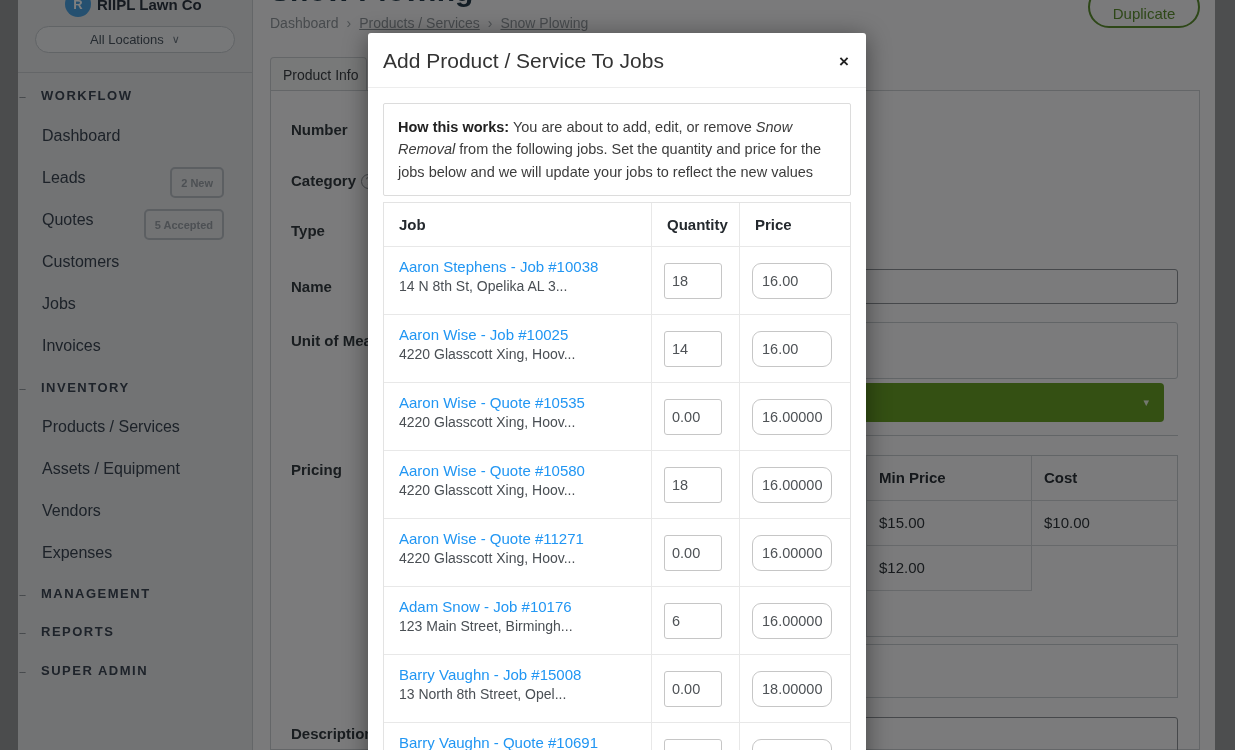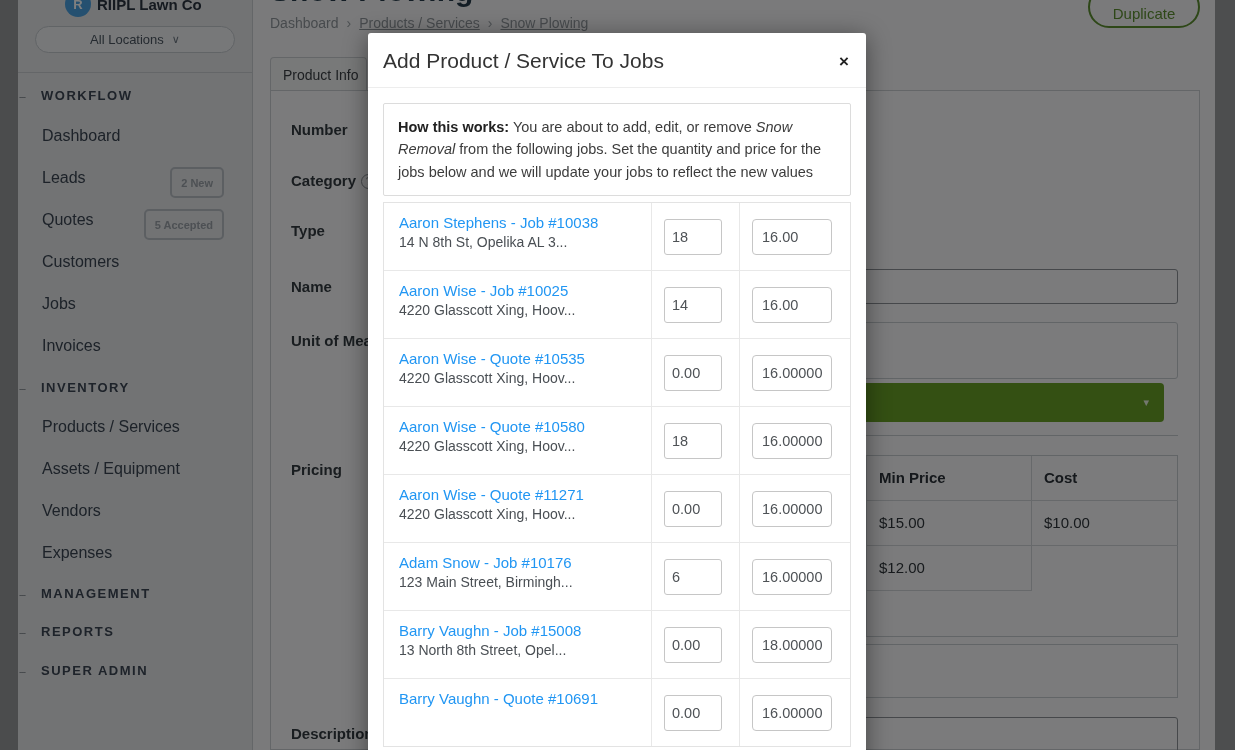--- a/index.html
+++ b/index.html
@@ -59,21 +59,21 @@
   .jt-row { display:grid; grid-template-columns:268px 88px 110px; border-bottom:1px solid #e8e8e8; }
   .jt-row:last-child { border-bottom:none; }
   .jt-cell { border-right:1px solid #e8e8e8; }
   .jt-cell:last-child { border-right:none; }
   .jt-header .jt-cell { padding:13px 15px; font-size:15px; font-weight:600; color:#24292e; }
   .job-cell { padding:11px 31px 0 15px; height:67px; overflow:hidden; }
   .job-link { font-size:15px; color:#2196f3; text-decoration:none; white-space:nowrap; display:block; cursor:pointer; }
   .job-address { font-size:14px; color:#4a4f54; margin-top:3px; white-space:nowrap; }
   .input-cell { display:flex; align-items:center; padding-left:12px; height:67px; }
   .qty-input { width:58px; height:36px; border:1px solid #c6c6c6; border-radius:3px; padding:0 7px; font-size:14.5px; color:#4e5256; font-family:inherit; }
-  .price-input { width:80px; height:36px; border:1px solid #c6c6c6; border-radius:4px; padding:0 9px; font-size:14.5px; color:#4e5256; font-family:inherit; }
+  .price-input { width:80px; height:36px; border:1px solid #c6c6c6; border-radius:9px; padding:0 9px; font-size:14.5px; color:#4e5256; font-family:inherit; }
 </style>
 </head>
 <body>
 
 <div class="left-strip"></div>
 <div class="right-strip"></div>
 
 <div class="sidebar">
   <div class="logo-circle">R</div>
   <div class="company-name">RIIPL Lawn Co</div>
@@ -156,20 +156,25 @@
 <div class="modal">
   <div class="modal-header">
     <div class="modal-title">Add Product / Service To Jobs</div>
     <button class="modal-close">×</button>
   </div>
   <div class="modal-body">
     <div class="info-box">
       <strong>How this works:</strong><span> You are about to add, edit, or remove </span><em>Snow Removal</em><span> from the following jobs. Set the quantity and price for the jobs below and we will update your jobs to reflect the new values</span>
     </div>
     <div class="jobs-table">
+      <div class="jt-row jt-header">
+        <div class="jt-cell">Job</div>
+        <div class="jt-cell">Quantity</div>
+        <div class="jt-cell">Price</div>
+      </div>
       <div>
   <div class="jt-row">
     <div class="jt-cell job-cell">
       <a class="job-link">Aaron Stephens - Job #10038</a>
       <div class="job-address">14 N 8th St, Opelika AL 3...</div>
     </div>
     <div class="jt-cell input-cell">
       <input class="qty-input" value="18" style="">
     </div>
     <div class="jt-cell input-cell">

